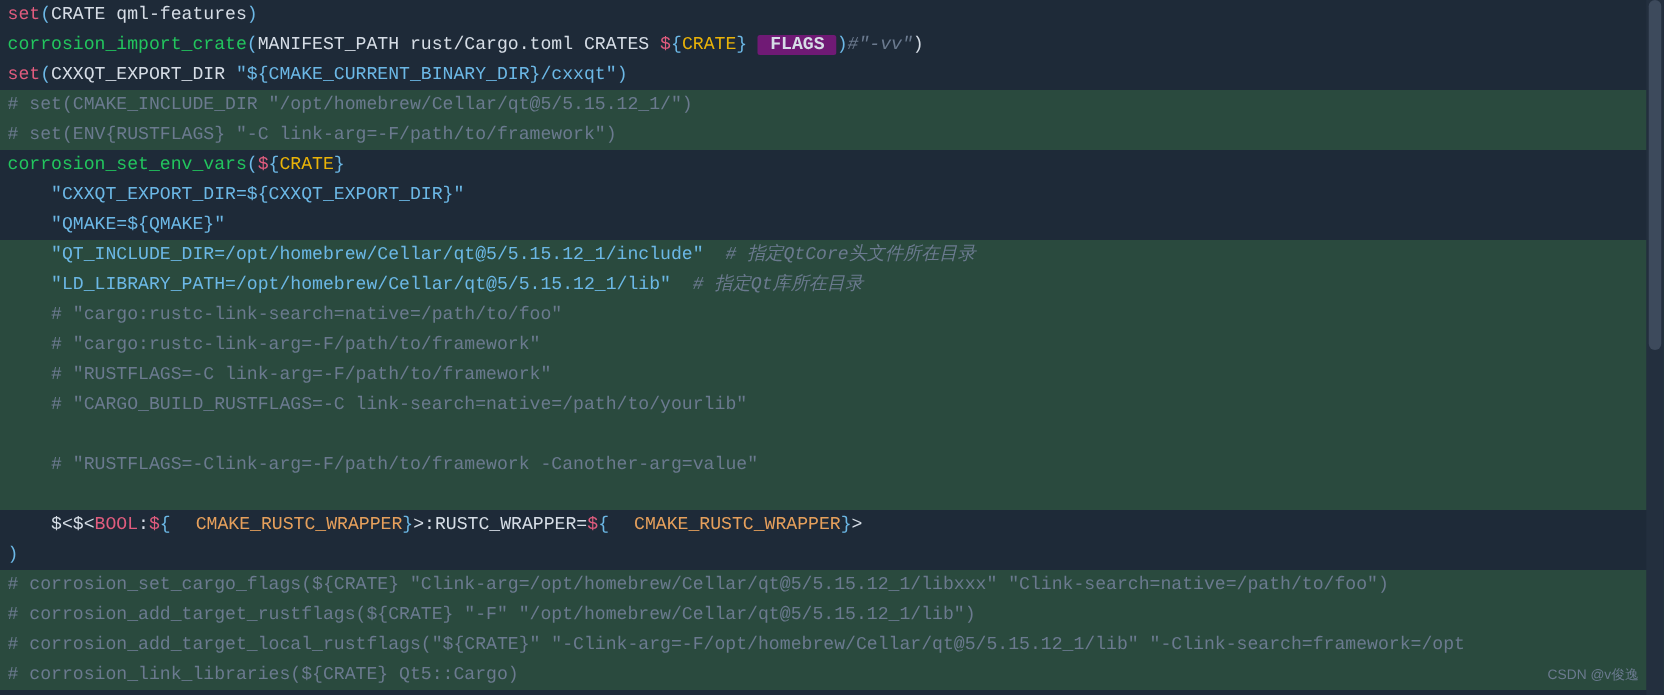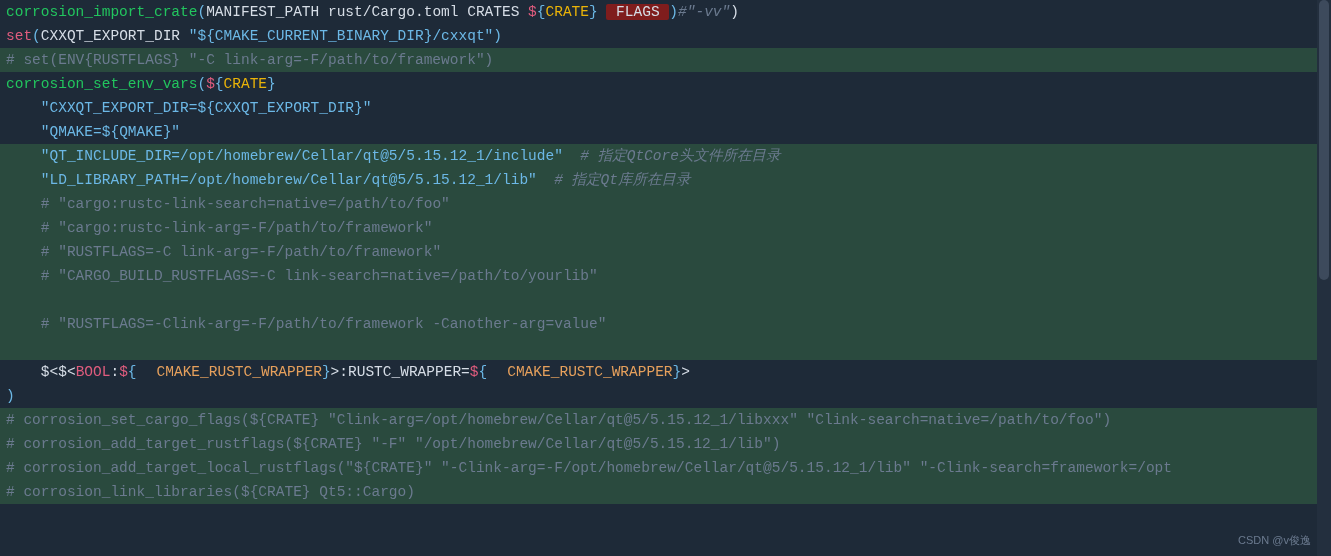--- a/index.html
+++ b/index.html
@@ -28,21 +28,21 @@
   .fn    { color: #22c55e; }    
   .ident { color: #d6dde6; }
   .punct { color: #d6dde6; }
   .punct-blue { color: #6cb8e6; }
   .str   { color: #6cb8e6; }
   .var   { color: #eab308; }    
   .var2  { color: #6cb8e6; }    
   .dollar{ color: #e05c7e; }
   .cmt   { color: #6b7a8f; font-style: italic; }
   .cmt2  { color: #6b7a8f; }
-  .flags { background: #7f1d1d; color: #d6dde6; border-radius: 2px; padding: 0 1px; }
+  .flags { background: #701a75; color: #d6dde6; border-radius: 2px; padding: 0 1px; font-weight: bold; }
   .gen   { color: #e6a05c; margin-left: 20px; } 
   .boolkw{ color: #e05c7e; }
   .watermark {
     position: absolute;
     bottom: 4px;
     right: 20px;
     font-size: 11px;
     color: #6b7a8f;
     font-family: sans-serif;
   }
@@ -60,22 +60,24 @@
     width: 10px;
     height: 280px;
     background: #3d4a5c;
     border-radius: 5px;
   }
 </style>
 </head>
 <body>
 
 <div class="editor">
+    <div class="line hl-dark"><span class="kw">set</span><span class="punct-blue">(</span><span class="ident">CRATE qml-features</span><span class="punct-blue">)</span></div>
     <div class="line hl-dark"><span class="fn">corrosion_import_crate</span><span class="punct-blue">(</span><span class="ident">MANIFEST_PATH rust/Cargo.toml CRATES </span><span class="dollar">$</span><span class="var2">{</span><span class="var">CRATE</span><span class="var2">}</span><span class="ident"> </span><span class="flags"> FLAGS </span><span class="punct-blue">)</span><span class="cmt">#"-vv"</span><span class="punct">)</span></div>
     <div class="line hl-dark"><span class="kw">set</span><span class="punct-blue">(</span><span class="ident">CXXQT_EXPORT_DIR </span><span class="str">"${CMAKE_CURRENT_BINARY_DIR}/cxxqt"</span><span class="punct-blue">)</span></div>
+    <div class="line hl-green"><span class="cmt2"># set(CMAKE_INCLUDE_DIR "/opt/homebrew/Cellar/qt@5/5.15.12_1/")</span></div>
     <div class="line hl-green"><span class="cmt2"># set(ENV{RUSTFLAGS} "-C link-arg=-F/path/to/framework")</span></div>
     <div class="line hl-dark"><span class="fn">corrosion_set_env_vars</span><span class="punct-blue">(</span><span class="dollar">$</span><span class="var2">{</span><span class="var">CRATE</span><span class="var2">}</span></div>
     <div class="line hl-dark"><span class="ident">    </span><span class="str">"CXXQT_EXPORT_DIR=${CXXQT_EXPORT_DIR}"</span></div>
     <div class="line hl-dark"><span class="ident">    </span><span class="str">"QMAKE=${QMAKE}"</span></div>
     <div class="line hl-green"><span class="ident">    </span><span class="str">"QT_INCLUDE_DIR=/opt/homebrew/Cellar/qt@5/5.15.12_1/include"</span><span class="ident">  </span><span class="cmt"># 指定QtCore头文件所在目录</span></div>
     <div class="line hl-green"><span class="ident">    </span><span class="str">"LD_LIBRARY_PATH=/opt/homebrew/Cellar/qt@5/5.15.12_1/lib"</span><span class="ident">  </span><span class="cmt"># 指定Qt库所在目录</span></div>
     <div class="line hl-green"><span class="ident">    </span><span class="cmt2"># "cargo:rustc-link-search=native=/path/to/foo"</span></div>
     <div class="line hl-green"><span class="ident">    </span><span class="cmt2"># "cargo:rustc-link-arg=-F/path/to/framework"</span></div>
     <div class="line hl-green"><span class="ident">    </span><span class="cmt2"># "RUSTFLAGS=-C link-arg=-F/path/to/framework"</span></div>
     <div class="line hl-green"><span class="ident">    </span><span class="cmt2"># "CARGO_BUILD_RUSTFLAGS=-C link-search=native=/path/to/yourlib"</span></div>

